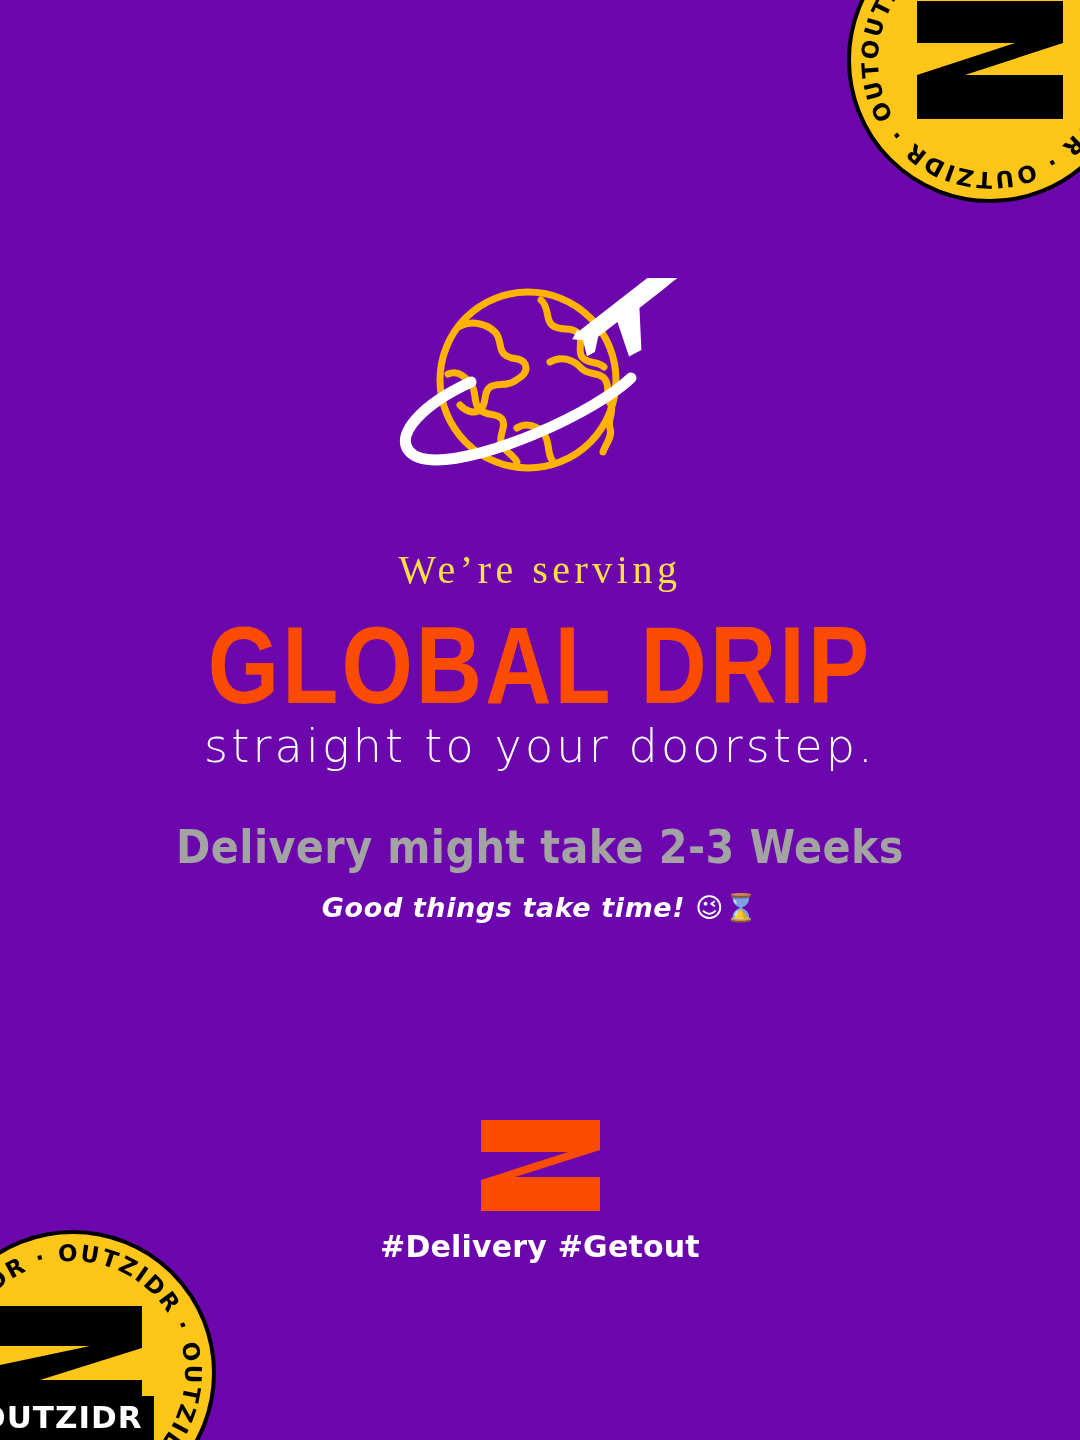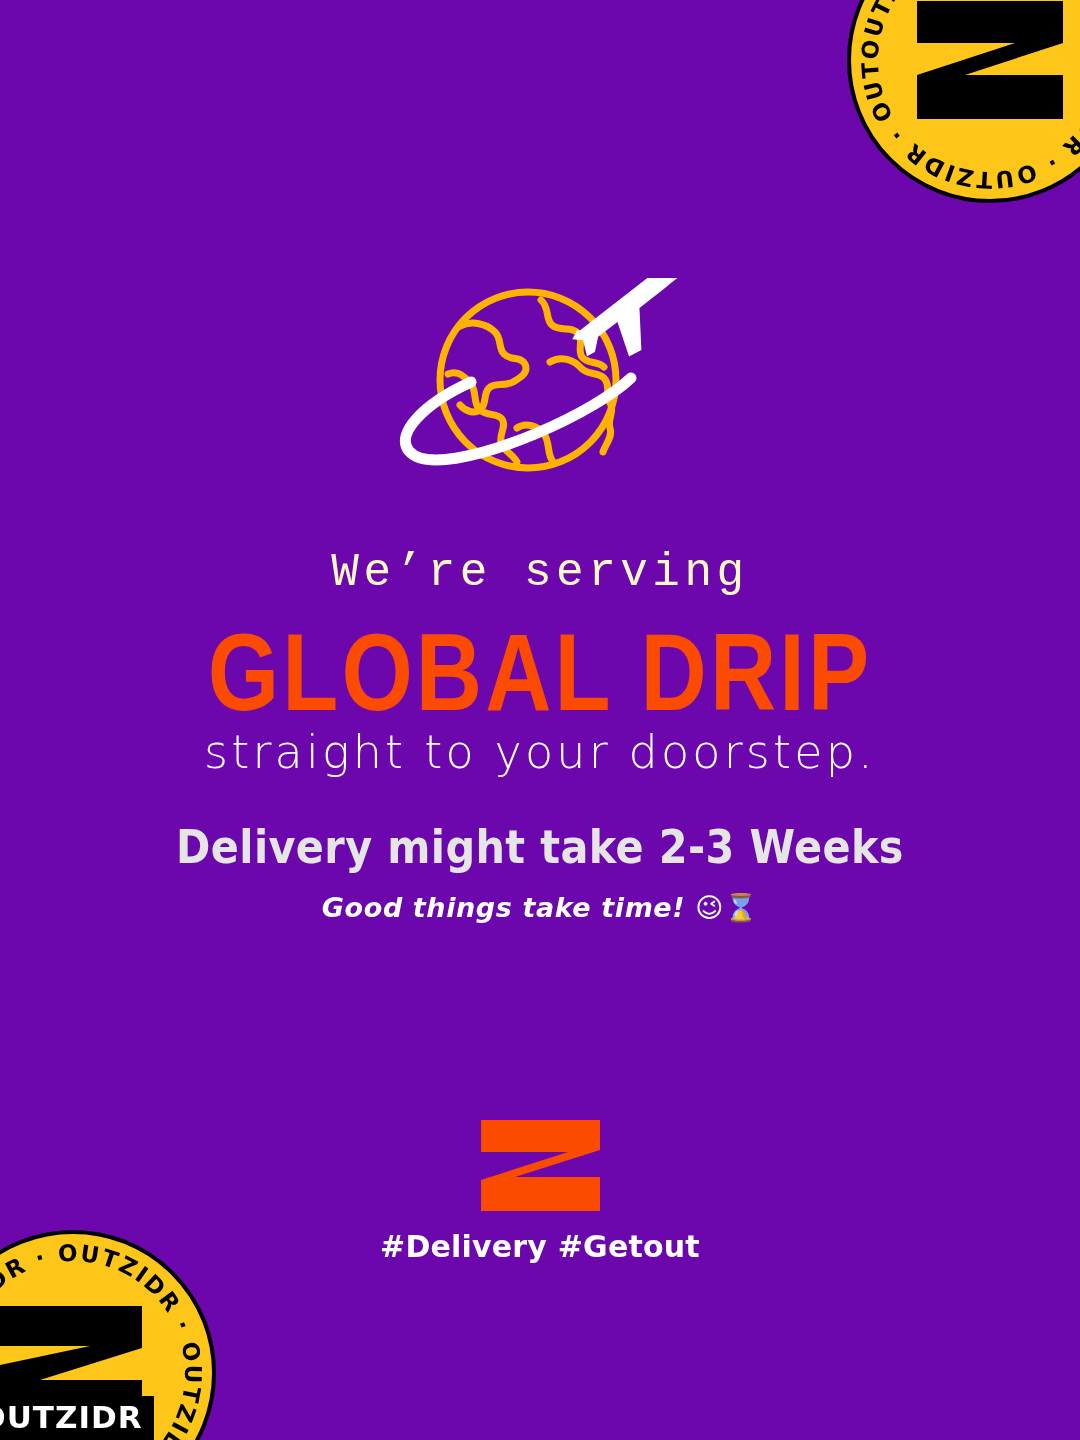--- a/index.html
+++ b/index.html
@@ -52,26 +52,26 @@
   
   .headline-block {
     position:absolute;
     left:0;
     right:0;
     top:548px;
     text-align:center;
   }
 
   .kicker {
-    color:#fef9c3;
-    font-size:46px;
+    color:#fde047;
+    font-size:40px;
     font-weight:300;
     letter-spacing:4.5px;
     line-height:1.12;
-    font-family:Liberation Mono, monospace;
+    font-family:Liberation Serif, serif;
   }
 
   .big-title {
     color:#FA4B00;
     font-size:90px;
     font-weight:bold;
     letter-spacing:3px;
     line-height:1.22;
     margin-top:6px;
     font-family:"Liberation Sans Narrow","Liberation Sans", sans-serif;
@@ -93,21 +93,21 @@
   
   .delivery-block {
     position:absolute;
     left:0;
     right:0;
     top:822px;
     text-align:center;
   }
 
   .delivery-main {
-    color:#e5e5e5;
+    color:#a3a3a3;
     font-size:46px;
     font-weight:bold;
     letter-spacing:0.4px;
     line-height:1.12;
     font-family:"DejaVu Sans Condensed","Liberation Sans", sans-serif;
   }
 
   .delivery-sub {
     color:#FFFFFF;
     font-size:27px;

